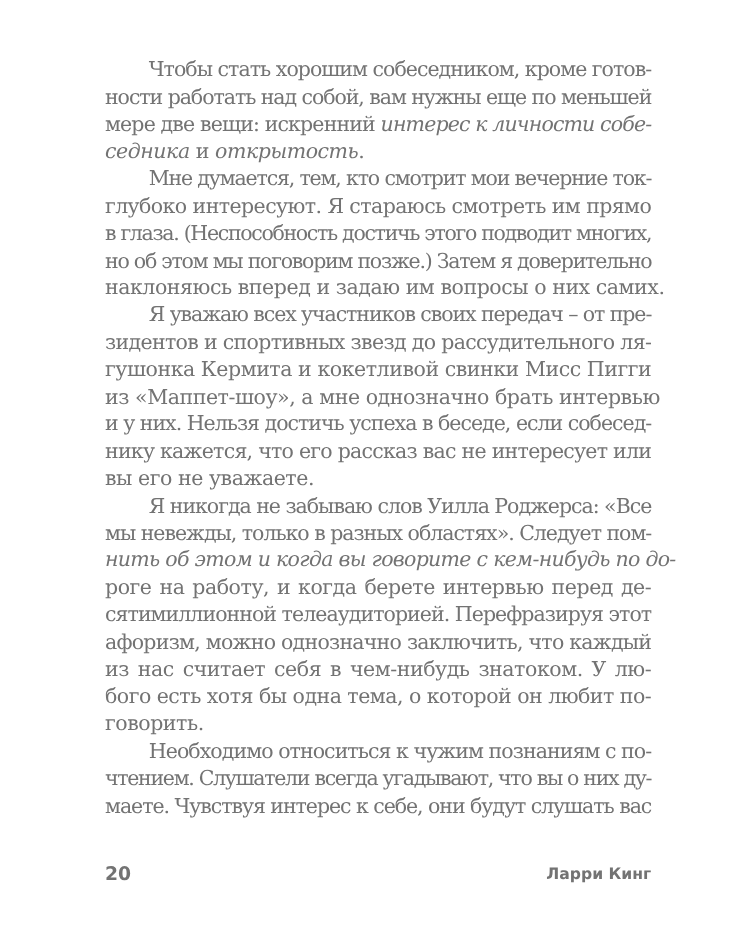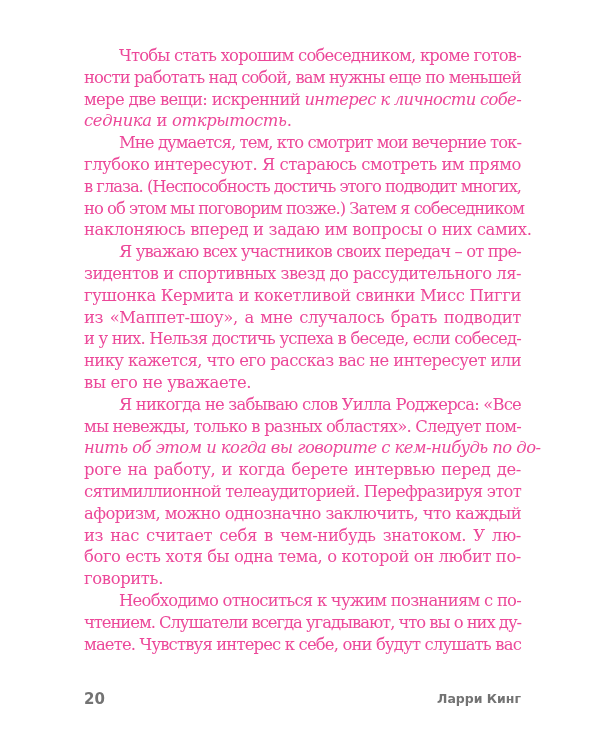--- a/index.html
+++ b/index.html
@@ -5,21 +5,21 @@
     html, body { margin: 0; padding: 0; background: #ffffff; }
     body { width: 600px; height: 750px; position: relative; overflow: hidden; }
     .page-text {
       position: absolute;
       left: 84px;
       top: 45px;
       width: 437px;
       font-family: "DejaVu Serif", "Liberation Serif", serif;
       font-size: 16.4px;
       line-height: 21.8px;
-      color: #ec4899;
+      color: #737373;
       letter-spacing: -0.35px;
       word-spacing: 0px;
     }
     .line {
       display: block;
       height: 21.8px;
       white-space: nowrap;
       text-align: justify;
       text-align-last: justify;
     }
@@ -46,28 +46,28 @@
     <div>
       <span class="line indent" style="text-align: left;"><span style="letter-spacing: -0.775951px;"><span>Чтобы стать хорошим собеседником, кроме готов-</span></span></span>
       <span class="line" style="text-align: center;"><span style="letter-spacing: -0.842812px;"><span>ности работать над собой, вам нужны еще по меньшей</span></span></span>
       <span class="line" style="text-align: left;"><span style="letter-spacing: -0.677168px;"><span>мере две вещи: искренний </span><span class="it">интерес к личности собе-</span></span></span>
       <span class="line last"><span class="it">седника</span><span> и </span><span class="it">открытость</span><span>.</span></span>
     </div>
     <div>
       <span class="line indent" style="text-align: left;"><span style="letter-spacing: -0.930404px;"><span>Мне думается, тем, кто смотрит мои вечерние ток-</span></span></span>
       <span class="line" style="text-align: left;"><span style="letter-spacing: -0.456771px;"><span>глубоко интересуют. Я стараюсь смотреть им прямо</span></span></span>
       <span class="line" style="text-align: left;"><span style="letter-spacing: -1.0456px;"><span>в глаза. (Неспособность достичь этого подводит многих,</span></span></span>
-      <span class="line" style="text-align: left;"><span style="letter-spacing: -0.991226px;"><span>но об этом мы поговорим позже.) Затем я собеседником</span></span></span>
+      <span class="line" style="text-align: left;"><span style="letter-spacing: -0.991226px;"><span>но об этом мы поговорим позже.) Затем я доверительно</span></span></span>
       <span class="line last"><span>наклоняюсь вперед и задаю им вопросы о них самих.</span></span>
     </div>
     <div>
       <span class="line indent" style="text-align: left;"><span style="letter-spacing: -0.863997px;"><span>Я уважаю всех участников своих передач – от пре-</span></span></span>
       <span class="line" style="text-align: left;"><span style="letter-spacing: -0.5325px;"><span>зидентов и спортивных звезд до рассудительного ля-</span></span></span>
       <span class="line" style="text-align: left;"><span style="letter-spacing: -0.351019px;"><span>гушонка Кермита и кокетливой свинки Мисс Пигги</span></span></span>
-      <span class="line" style="text-align: left;"><span><span>из «Маппет-шоу», а мне случалось брать подводит</span></span></span>
+      <span class="line" style="text-align: left;"><span><span>из «Маппет-шоу», а мне однозначно брать интервью</span></span></span>
       <span class="line" style="text-align: left;"><span style="letter-spacing: -0.79184px;"><span>и у них. Нельзя достичь успеха в беседе, если собесед-</span></span></span>
       <span class="line" style="text-align: left;"><span style="letter-spacing: -0.588051px;"><span>нику кажется, что его рассказ вас не интересует или</span></span></span>
       <span class="line last"><span>вы его не уважаете.</span></span>
     </div>
     <div>
       <span class="line indent" style="text-align: left;"><span style="letter-spacing: -0.812636px;"><span>Я никогда не забываю слов Уилла Роджерса: «Все</span></span></span>
       <span class="line" style="text-align: left;"><span style="letter-spacing: -0.813848px;"><span>мы невежды, только в разных областях». Следует пом-</span></span></span>
       <span class="line" style="text-align: left; font-style: italic;"><span style="letter-spacing: -0.560036px;"><span>нить об этом и когда вы говорите с кем-нибудь по до-</span></span></span>
       <span class="line" style="text-align: left;"><span><span>роге на работу, и когда берете интервью перед де-</span></span></span>
       <span class="line" style="text-align: left;"><span style="letter-spacing: -0.757878px;"><span>сятимиллионной телеаудиторией. Перефразируя этот</span></span></span>

